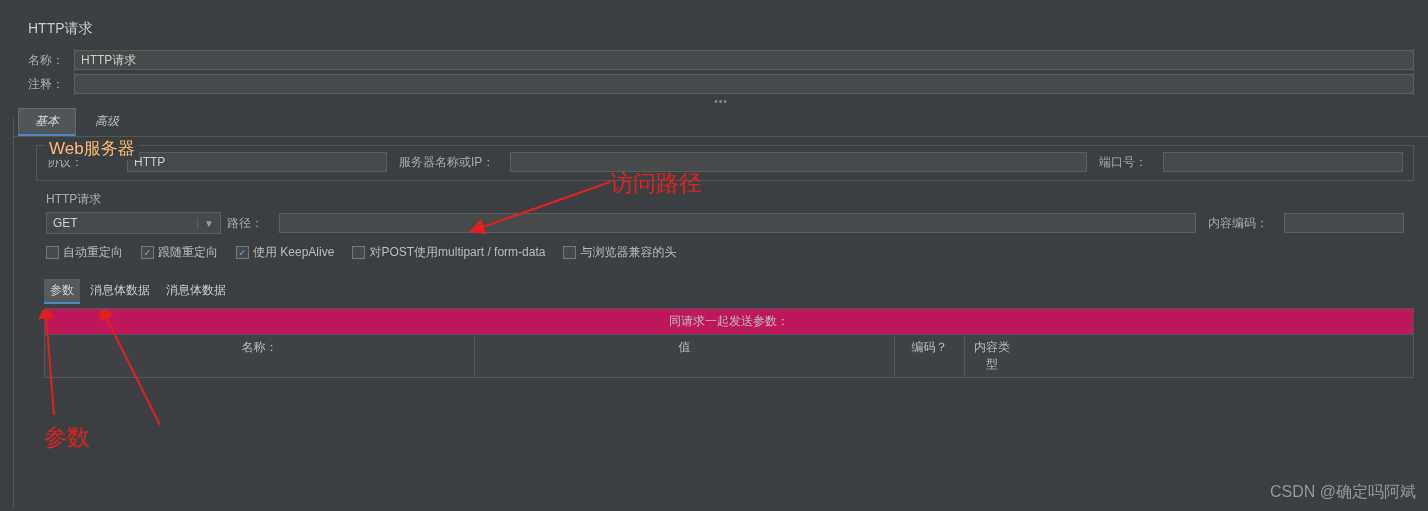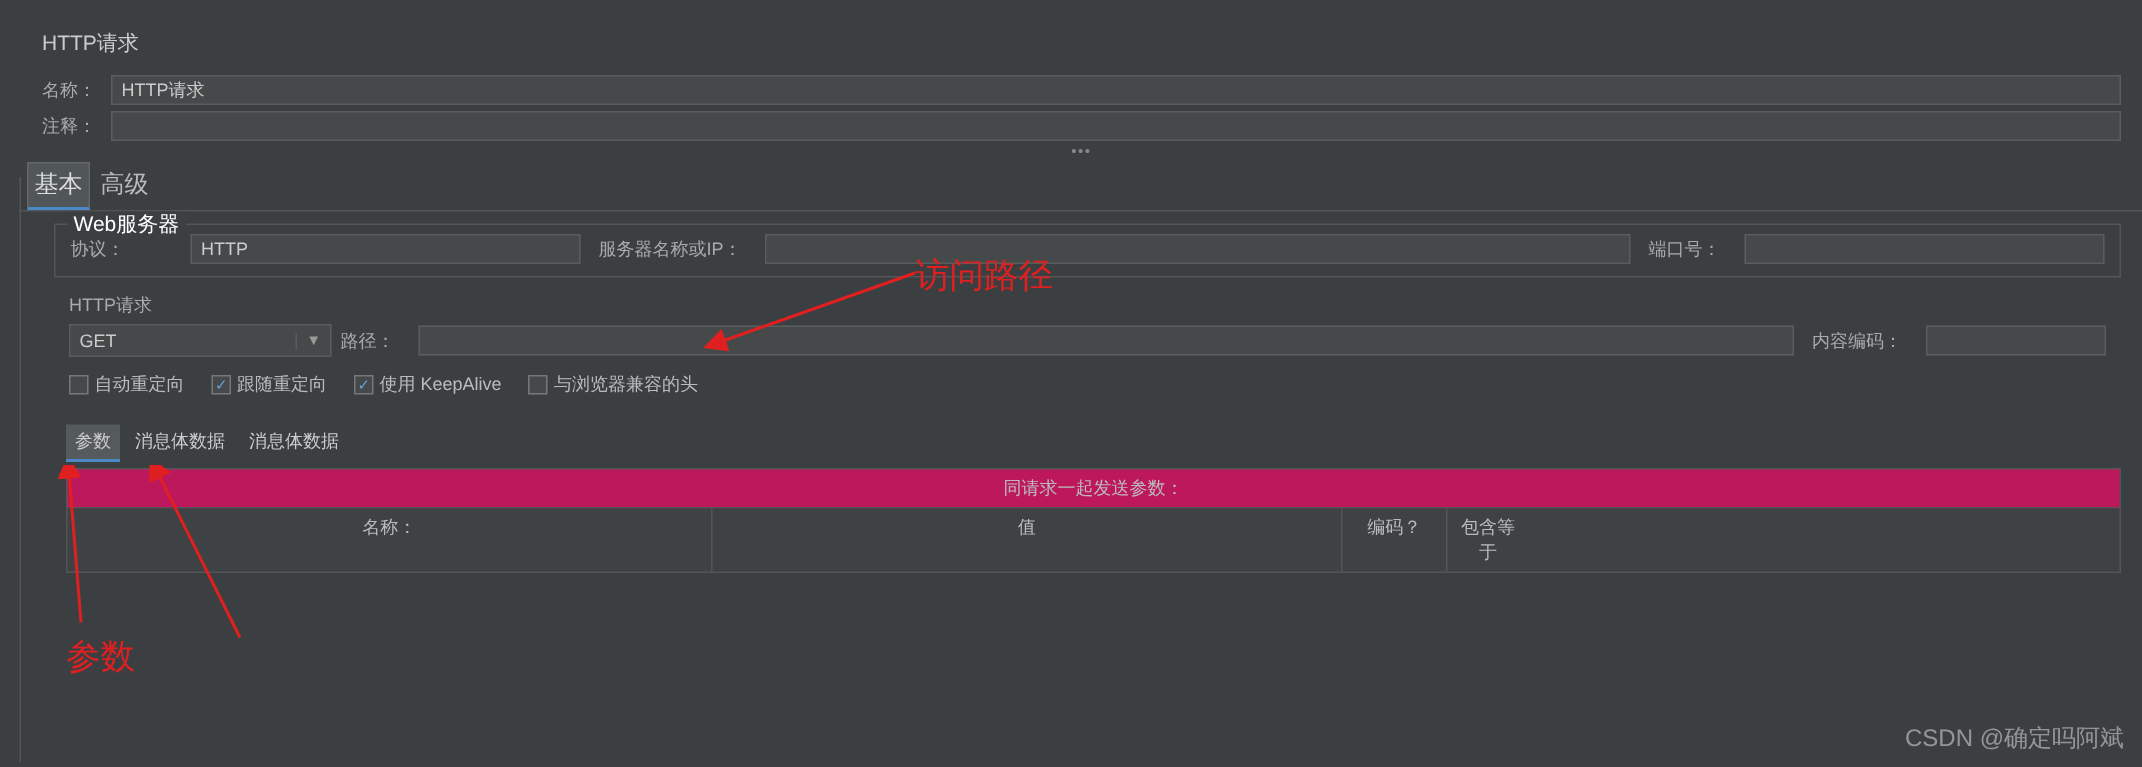--- a/index.html
+++ b/index.html
@@ -25,36 +25,37 @@
   border: 1px solid #5a5d5e;
   color: #ccc;
   height: 20px;
   padding: 2px 6px;
   font-size: 12px;
 }
 .flex1 { flex: 1; }
 .divider-dots { text-align: center; color: #888; font-size: 10px; letter-spacing: 1px; line-height: 8px; height: 8px; }
 .tabs { display: flex; border-bottom: 1px solid #555; padding: 0 4px; margin-top: 2px; }
 .tab {
-  padding: 4px 4px;
-  font-size: 16px;
+  padding: 4px 16px;
+  font-size: 12px;
   color: #bbb;
   cursor: pointer;
   border: 1px solid transparent;
   border-bottom: none;
   margin-right: 2px;
+  font-style: italic;
 }
 .tab.active {
   background: #515658;
   border-color: #666;
   border-bottom: 2px solid #4a88c7;
   color: #ddd;
 }
 .section { margin: 8px 14px 4px; border: 1px solid #555; padding: 4px 0 6px; position: relative; }
-.sect-title { position: absolute; top: -9px; left: 8px; background: #3c3f41; padding: 0 4px; font-size: 14px; color: #ffffff; }
+.sect-title { position: absolute; top: -9px; left: 8px; background: #3c3f41; padding: 0 4px; font-size: 17px; color: #fdba74; }
 .srow { display: flex; align-items: center; padding: 2px 10px; gap: 6px; }
 .select {
   background: #45494a;
   border: 1px solid #5a5d5e;
   color: #ccc;
   height: 22px;
   padding: 2px 6px;
   display: flex;
   align-items: center;
   justify-content: space-between;
@@ -156,38 +157,42 @@
         <label class="cbx">
             <span class="box">✓</span>
             <span>跟随重定向</span>
           </label>
         <label class="cbx">
             <span class="box">✓</span>
             <span>使用 KeepAlive</span>
           </label>
         <label class="cbx">
             <span class="box"></span>
+            <span>对POST使用multipart / form-data</span>
+          </label>
+        <label class="cbx">
+            <span class="box"></span>
             <span>与浏览器兼容的头</span>
           </label>
       </div>
     </div>
 
     <div class="param-tabs">
       <div class="ptab active">参数</div>
       <div class="ptab">消息体数据</div>
       <div class="ptab">消息体数据</div>
     </div>
 
     <div class="table-area">
       <div class="table-title">同请求一起发送参数：</div>
       <div class="thead">
         <div class="th name">名称：</div>
         <div class="th value">值</div>
         <div class="th encode">编码？</div>
-        <div class="th inc">包含等于</div>
+        <div class="th inc">内容类型</div>
       </div>
     </div>
   </div>
 </div>
 
 <div class="annot" style="left:610px; top:168px;">访问路径</div>
 <svg class="arrow-svg" style="left:460px; top:178px;" width="170" height="60">
   <defs>
       <marker id="ah1" markerWidth="8" markerHeight="8" refX="2" refY="4" orient="auto">
         <path d="M0,0 L8,4 L0,8 Z" fill="#e02020"></path>

